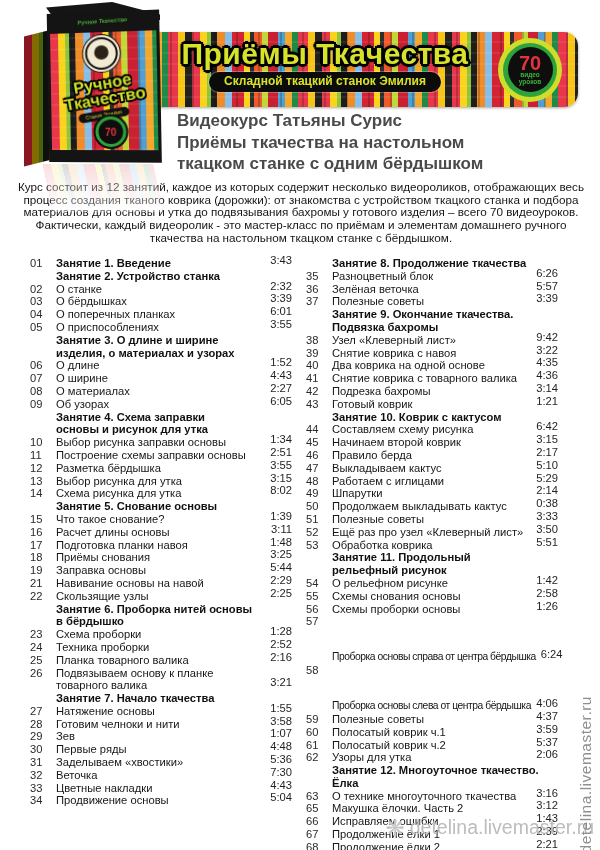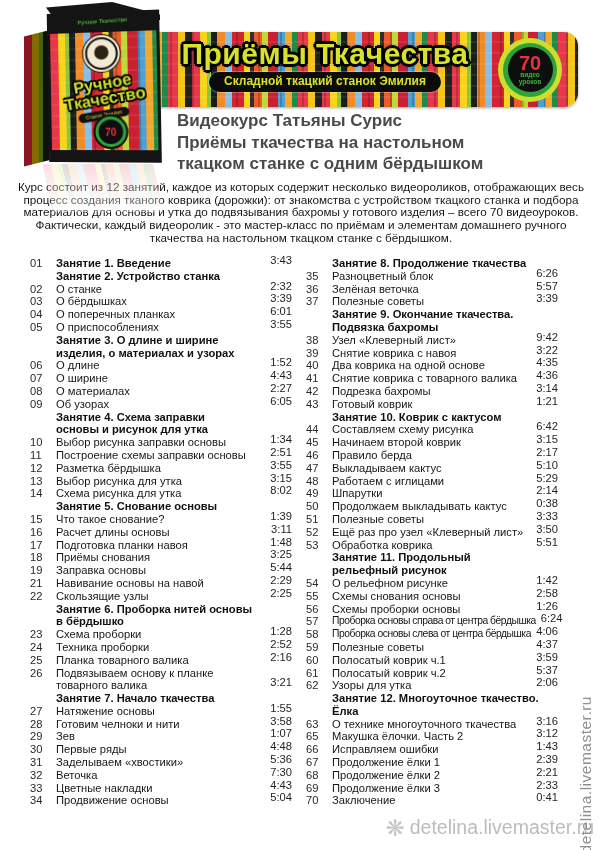--- a/index.html
+++ b/index.html
@@ -80,21 +80,21 @@
 
   
   .list{position:absolute;left:16px;top:257px;width:568px;display:flex;font-size:11.2px;
         line-height:12.8px;color:#161616;}
   .col{display:flex;flex-direction:column;}
   .col1{width:276px;padding-left:14px;box-sizing:border-box;}
   .col2{width:252px;margin-left:14px;}
   .row{display:flex;align-items:flex-start;}
   .num{width:26px;flex-shrink:0;color:#2a2a2a;}
   .label{white-space:pre;}
-  .label.tight{font-size:10.3px;letter-spacing:-.45px;}
+  .label.tight{font-size:10.3px;letter-spacing:-.45px;margin-top:36px;}
   .row.header .label{font-weight:bold;color:#111;}
   .time{margin-left:auto;padding-left:5px;align-self:flex-end;position:relative;top:-3px;
         flex-shrink:0;color:#1f1f1f;}
 
   
   .wm-bottom{position:absolute;right:6px;top:816px;display:flex;align-items:center;gap:5px;
              color:#bcbcbc;font-size:19.5px;}
   .wm-flower{font-size:23px;line-height:22px;color:#c6c6c6;}
   .wm-side{position:absolute;right:5px;bottom:-3px;writing-mode:vertical-rl;transform:rotate(180deg);
            color:#8f8f8f;font-size:15.5px;letter-spacing:.5px;}

